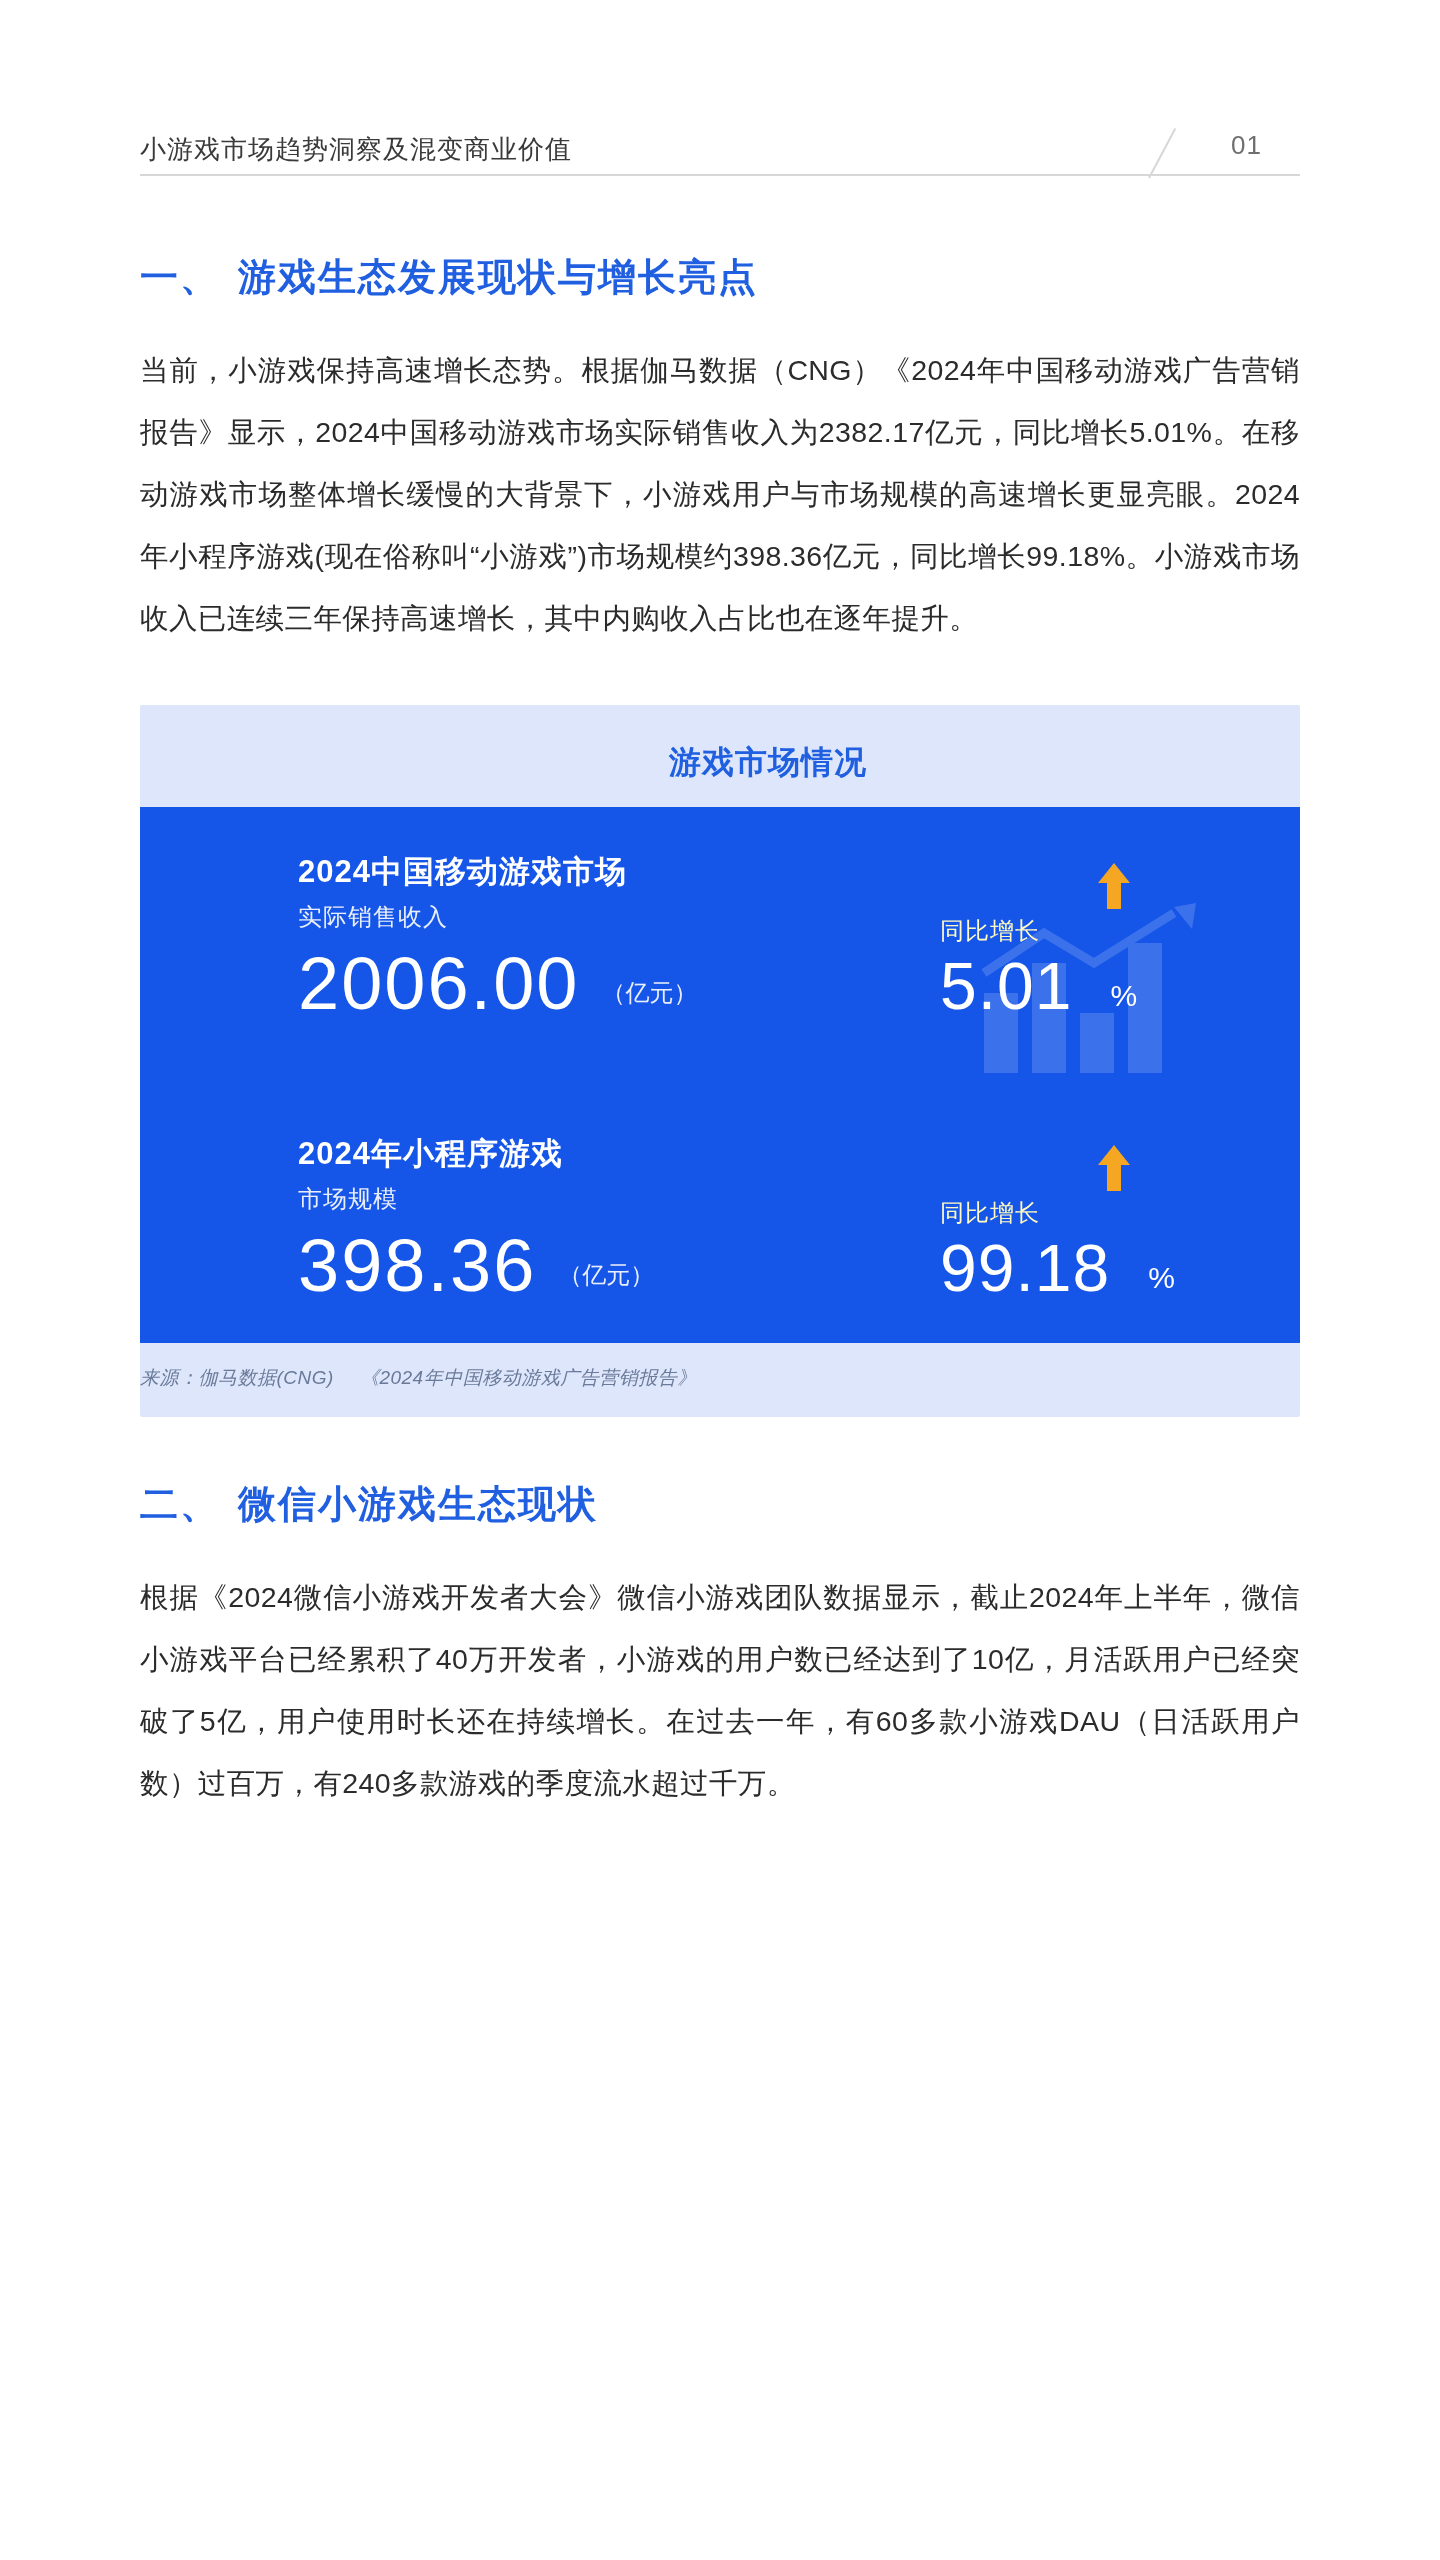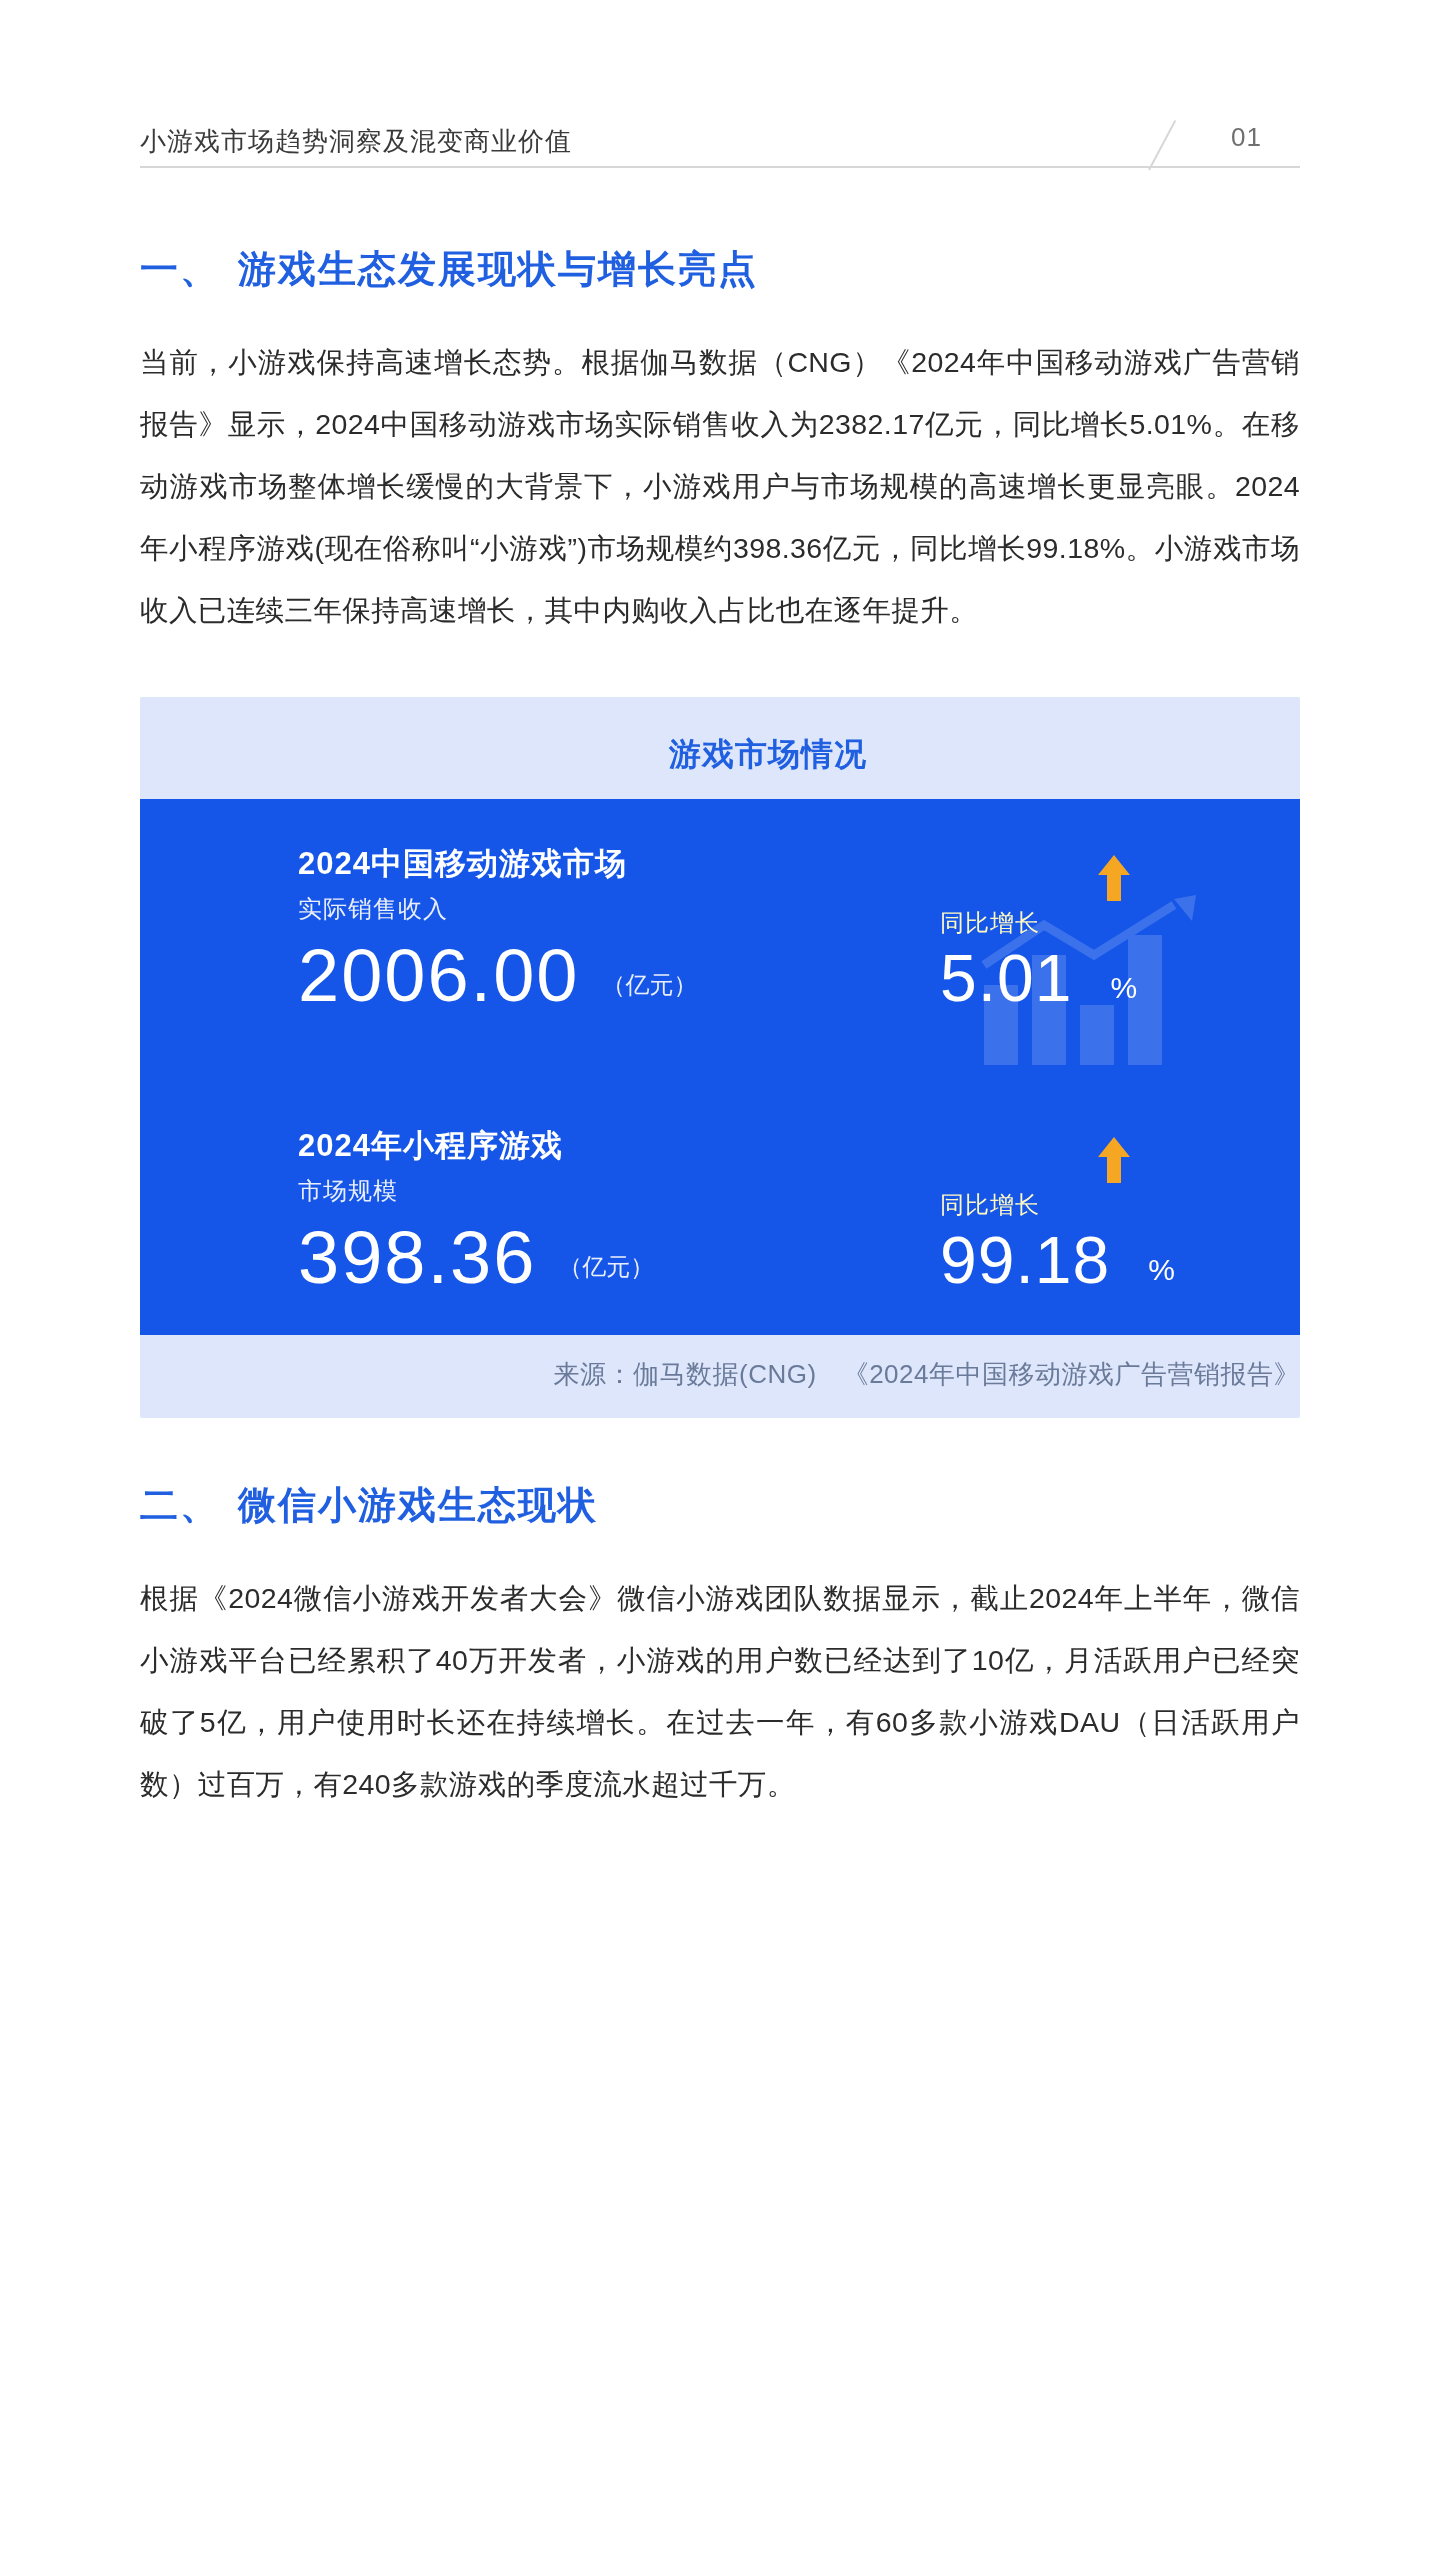--- a/index.html
+++ b/index.html
@@ -14,21 +14,21 @@
     color: #222;
     position: relative;
     overflow: hidden;
   }
   .page {
     position: absolute;
     left: 0; top: 0;
     width: 1440px;
     height: 2560px;
     box-sizing: border-box;
-    padding: 0 140px;
+    padding: 8px 140px;
   }
 
   
   .header {
     position: relative;
     margin-top: 118px;
     height: 64px;
   }
   .header-title {
     position: absolute;
@@ -198,25 +198,26 @@
   }
   .arrow-up .head {
     position: absolute;
     left: 0; top: 0;
     width: 0; height: 0;
     border-left: 16px solid transparent;
     border-right: 16px solid transparent;
     border-bottom: 20px solid #f5a623;
   }
   .card-source {
-    text-align: right;
+    text-align: left;
     padding: 22px 0 26px 0;
-    font-size: 26px;
+    font-size: 19px;
     color: #6a7a99;
     letter-spacing: 0.5px;
+    font-style: italic;
   }
   .card-source .sep { display: inline-block; width: 26px; }
 </style>
 </head>
 <body>
 
 <div class="page">
 
   <div class="header">
     <div class="header-title">小游戏市场趋势洞察及混变商业价值</div>

